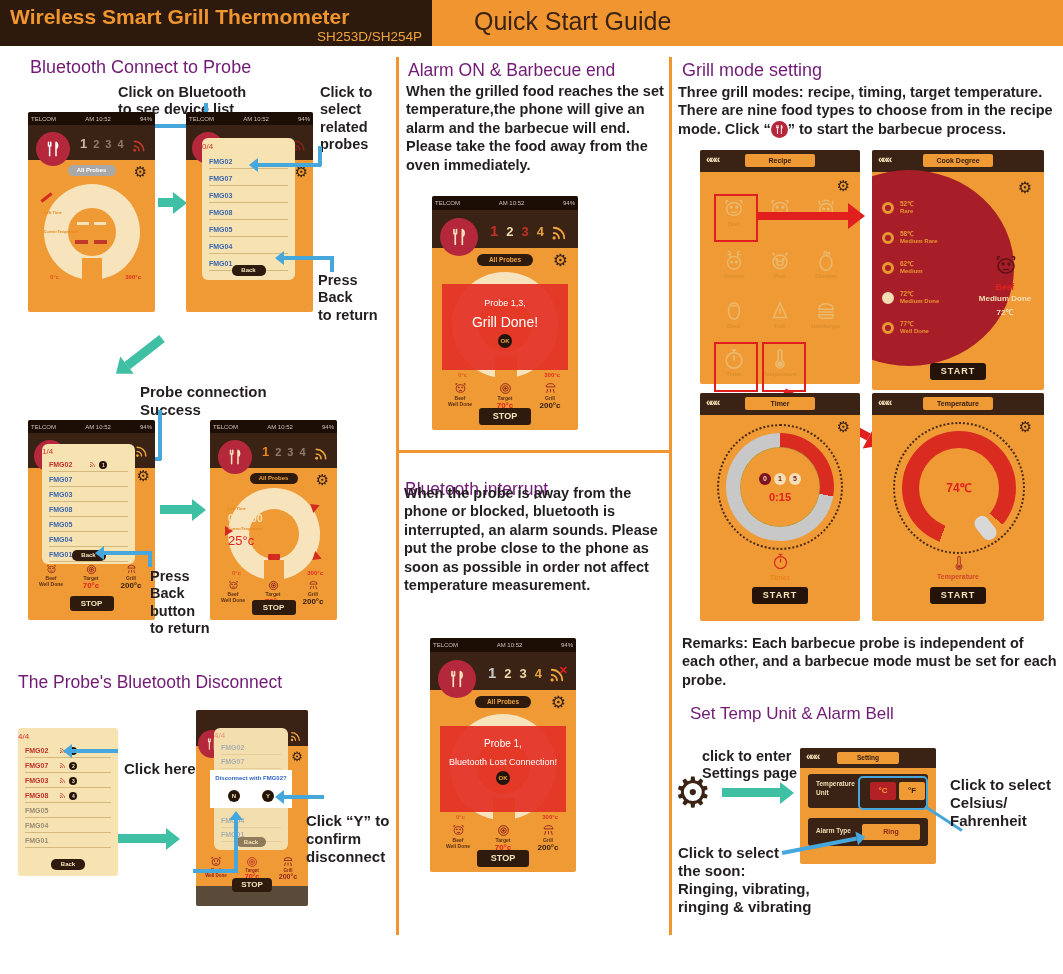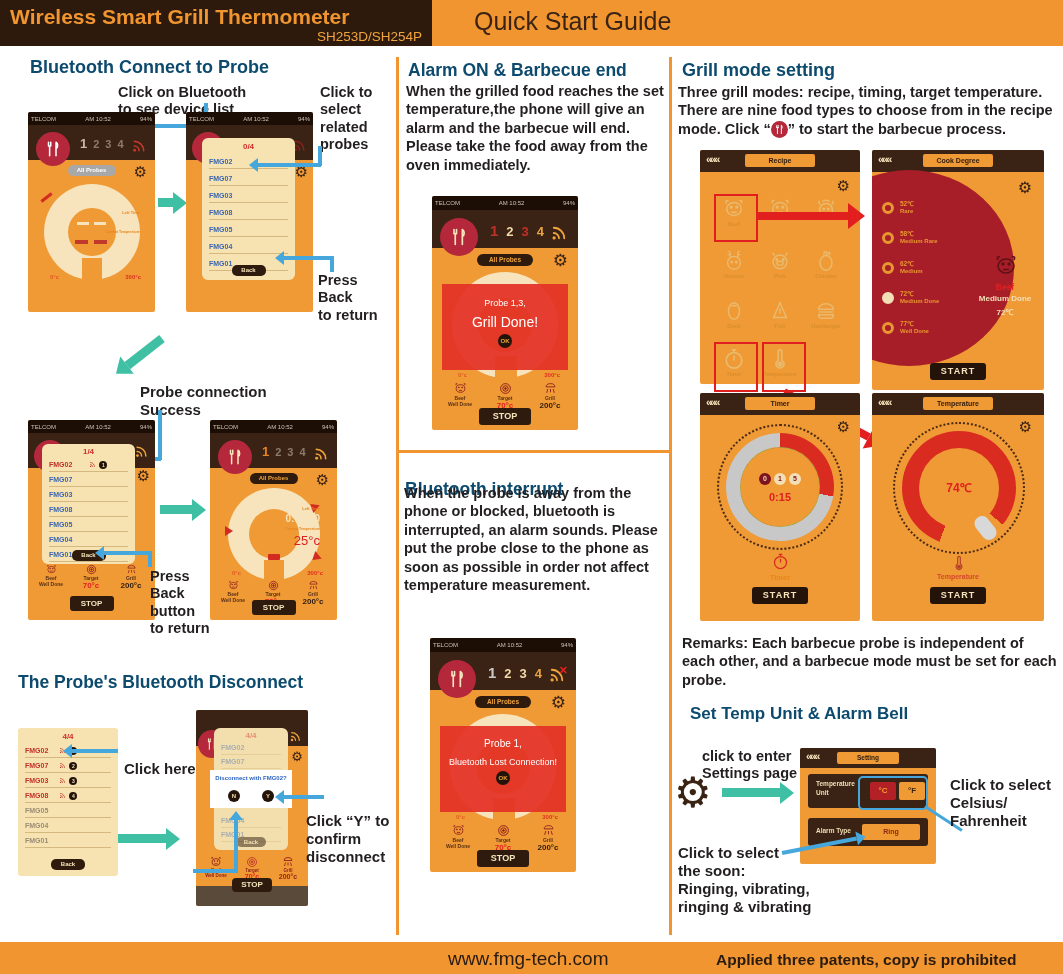--- a/index.html
+++ b/index.html
@@ -11,21 +11,21 @@
   .hdr-model{position:absolute;right:10px;bottom:2px;font-size:13.5px;color:#f0a43c}
   .hdr-orange{position:absolute;left:432px;top:0;width:631px;height:46px;background:#f0952f}
   .hdr-guide{position:absolute;left:42px;top:7px;font-size:25px;color:#3a2314}
   .ftr{position:absolute;left:0;top:942px;width:1063px;height:32px;background:#f0952f}
   .ftr-web{position:absolute;left:448px;top:6px;font-size:19px;color:#2a1a10}
   .ftr-pat{position:absolute;left:716px;top:9px;font-size:15.5px;font-weight:bold;color:#2a1a10}
   
   .vdiv{position:absolute;width:3px;background:#f0952f}
   .hdiv{position:absolute;height:3px;background:#f0952f}
   
-  .h1{position:absolute;font-size:18px;font-weight:bold;color:#0c4a6e;white-space:nowrap}
+  .h1{position:absolute;font-size:18px;font-weight:normal;color:#701a75;white-space:nowrap}
   .para{position:absolute;font-size:14.5px;font-weight:bold;line-height:1.27;color:#231f20}
   .ann{position:absolute;font-size:14.5px;font-weight:bold;line-height:1.2;color:#231f20}
   .ann div{white-space:nowrap}
   
   .tarrow{position:absolute;height:9px;background:#3fbfa3}
   .tarrow:after{content:"";position:absolute;right:-14px;top:50%;margin-top:-11px;
     border:11px solid transparent;border-right:0;border-left:14px solid #3fbfa3}
   .rot{transform-origin:left center}
   .rarrow{position:absolute;height:8px;background:#e21f1f}
   .rarrow:after{content:"";position:absolute;right:-17px;top:50%;margin-top:-13px;
@@ -44,24 +44,24 @@
   .sb{position:absolute;left:0;top:0;right:0;height:13px;background:#1c0e05;color:#cfc0b0;
       font-size:6px;display:flex;justify-content:space-between;align-items:center;padding:0 3px;box-sizing:border-box}
   .nav{position:absolute;left:0;top:13px;right:0;height:35px;background:#3a2314}
   .forkc{position:absolute;border-radius:50%;background:#b5283b;display:flex;align-items:center;justify-content:center}
   .nums{position:absolute;font-weight:bold;letter-spacing:6px;font-size:13px}
   .pill{position:absolute;border-radius:7px;text-align:center;font-weight:bold}
   .gear{position:absolute;color:#3a2314;line-height:1}
   .ring{position:absolute;border-radius:50%;background:#f7e4bc}
   .ring-in{position:absolute;border-radius:50%;background:#f09a36}
   .notch{position:absolute;background:#f09a36}
-  .gl{position:absolute;text-align:right;width:100%}
+  .gl{position:absolute;text-align:left;width:100%}
   .stopbtn{position:absolute;background:#2e1b0e;color:#f7e4bc;font-weight:bold;text-align:center;border-radius:3px}
   .list{position:absolute;background:#f7e3b2;border-radius:6px}
-  .cnt{position:absolute;left:0;right:0;text-align:center;color:#d03028;font-weight:bold;font-size:8px}
+  .cnt{position:absolute;left:0;right:0;text-align:left;color:#d03028;font-weight:normal;font-size:8px}
   .drow{position:absolute;left:7px;right:7px;height:13px;border-bottom:1px solid rgba(170,130,60,.45);
         font-size:7px;font-weight:bold;color:#3a66b0;display:flex;align-items:center;gap:3px}
   .backpill{position:absolute;background:#2e1b0e;color:#f7e4bc;font-size:6px;font-weight:bold;
             text-align:center;border-radius:5px;line-height:11px}
   .badge{width:8px;height:8px;border-radius:50%;background:#241309;color:#f7e4bc;font-size:5px;
          line-height:8px;text-align:center;font-weight:bold}
   .icol{position:absolute;text-align:center;color:#5a3013;font-weight:bold}
   .icol .t1{font-size:5px;line-height:1.2}
   .icol .tv{font-size:8px}
   .alert{position:absolute;background:rgba(227,50,38,.93);text-align:center;color:#fff}
@@ -898,18 +898,14 @@
     <div>Fahrenheit</div>
   </div>
   <div class="bl hr rot" style="left:782px;top:851px;width:76px;height:3.5px;transform:rotate(-11deg)"></div>
   <div class="ann" style="left:678px;top:844px;font-size:15px">
     <div>Click to select</div>
     <div>the soon:</div>
     <div>Ringing, vibrating,</div>
     <div>ringing &amp; vibrating</div>
   </div>
 
-  <div class="ftr">
-    <div class="ftr-web">www.fmg-tech.com</div>
-    <div class="ftr-pat">Applied three patents, copy is prohibited</div>
-  </div>
 
 </div>
 
 </body></html>

